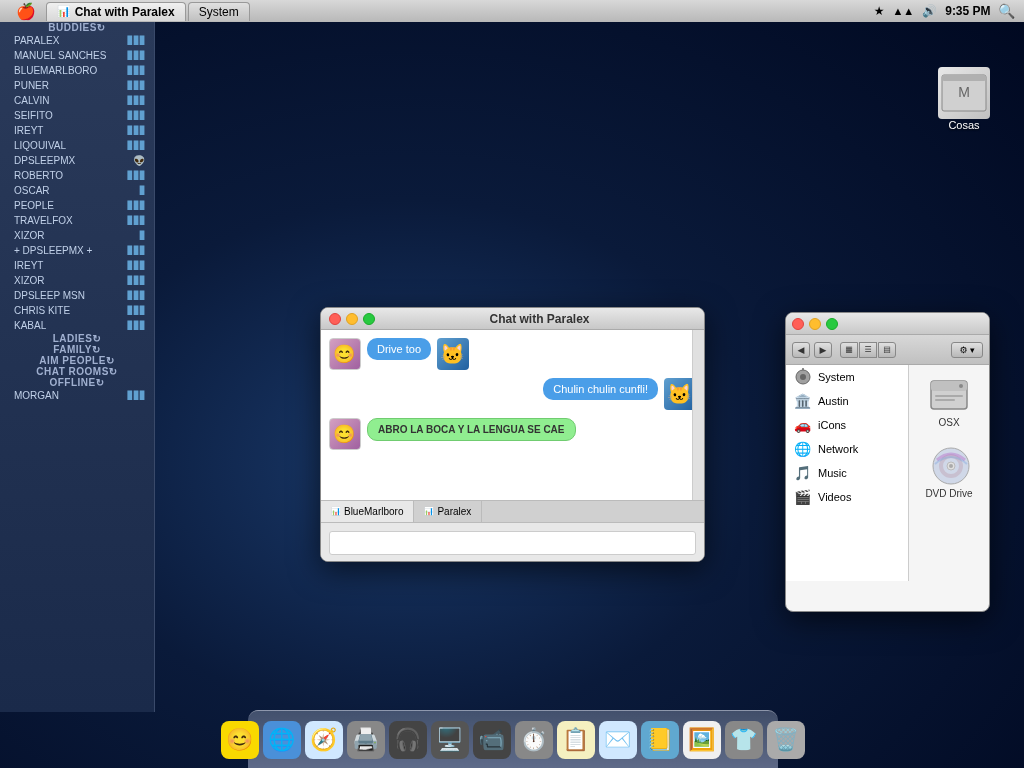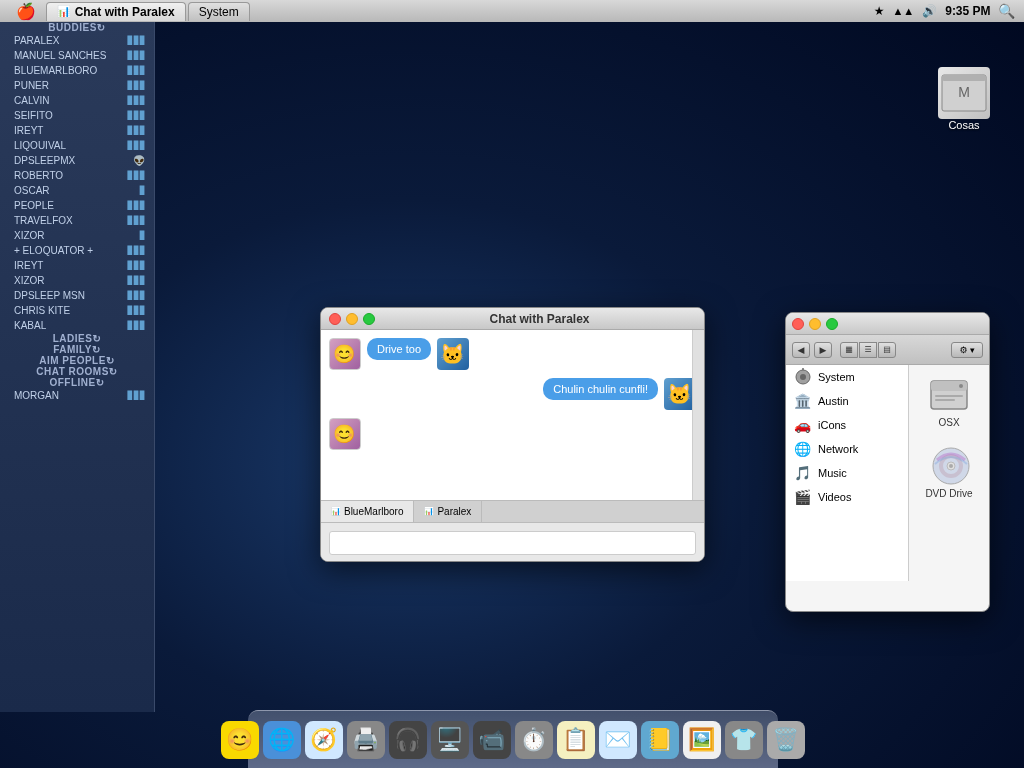--- a/index.html
+++ b/index.html
@@ -546,21 +546,21 @@
       </div>
     <div class="buddy-item">
         <span>TRAVELFOX</span>
         <span class="buddy-signal">▊▊▊</span>
       </div>
     <div class="buddy-item">
         <span>XIZOR</span>
         <span class="buddy-signal">▊</span>
       </div>
     <div class="buddy-item">
-        <span>+ ELOQUATOR +</span>
+        <span>+ DPSLEEPMX +</span>
         <span class="buddy-signal">▊▊▊</span>
       </div>
     <div class="buddy-item">
         <span>IREYT</span>
         <span class="buddy-signal">▊▊▊</span>
       </div>
     <div class="buddy-item">
         <span>XIZOR</span>
         <span class="buddy-signal">▊▊▊</span>
       </div>
@@ -631,20 +631,23 @@
       <div class="chat-message" style="justify-content:flex-end;">
         <div class="chat-bubble bubble-blue">
           <span>Chulin chulin cunfli!</span>
         </div>
         <div style="width:32px;height:32px;background:linear-gradient(135deg,#60a0d0,#2060a0);border-radius:4px;display:flex;align-items:center;justify-content:center;font-size:20px;">🐱</div>
       </div>
 
       <div class="chat-message">
         <div class="chat-avatar" style="background: linear-gradient(135deg,#d4a0c0,#a060a0);">
           <span style="font-size:18px;">😊</span>
+        </div>
+        <div class="chat-bubble bubble-green" style="font-size:10px;font-weight:bold;">
+          <span>ABRO LA BOCA Y LA LENGUA SE CAE</span>
         </div>
       </div>
       <div class="chat-scroll"></div>
     </div>
     <div class="chat-tabs">
       <div class="chat-tab active-chat-tab">
         <span style="font-size:8px;">📊</span>
         <span>BlueMarlboro</span>
       </div>
       <div class="chat-tab">

